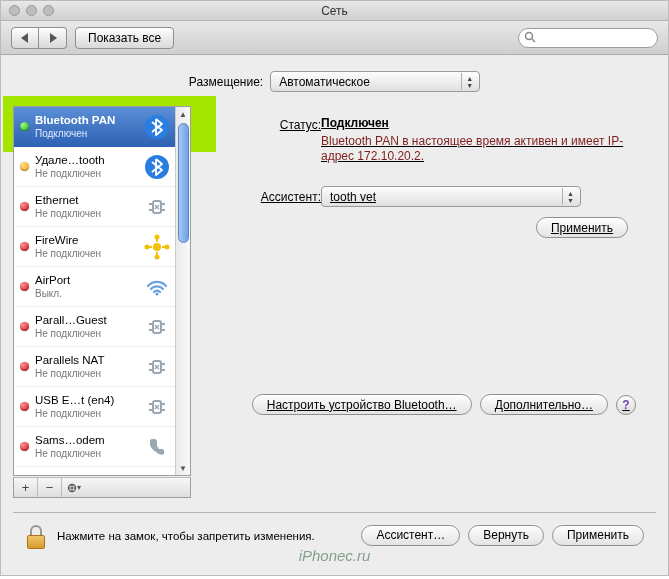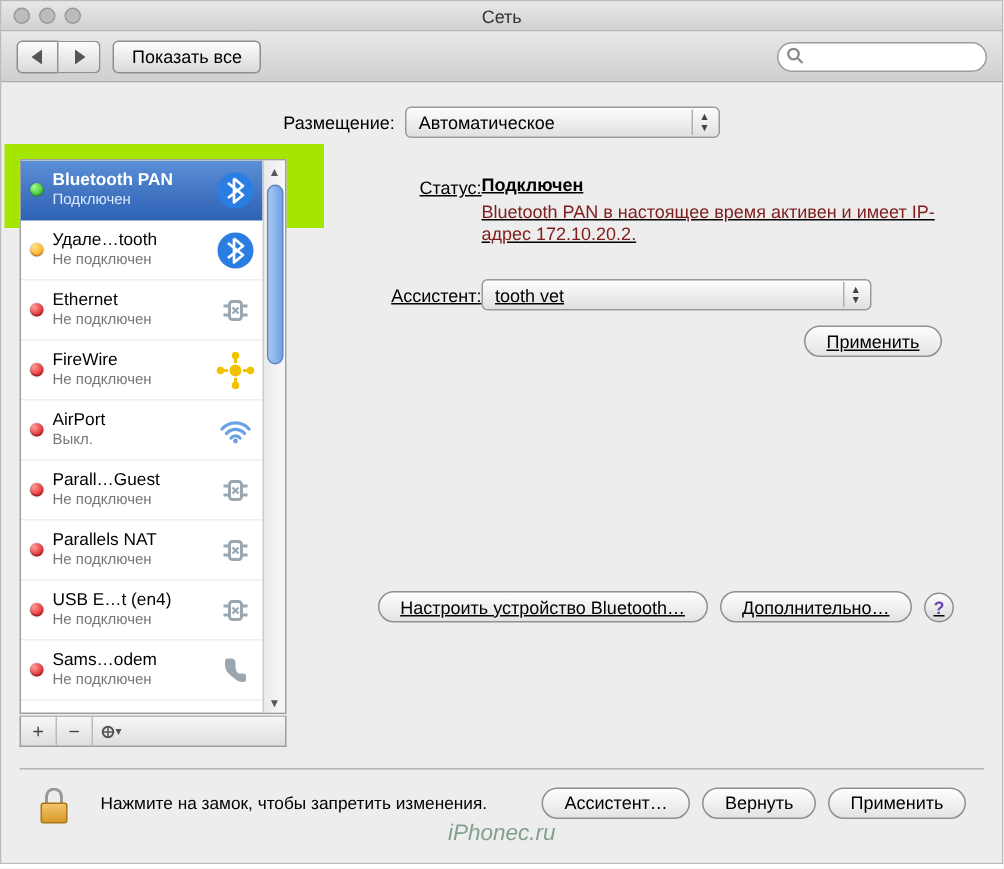--- a/index.html
+++ b/index.html
@@ -145,21 +145,21 @@
     background:linear-gradient(#fefefe,#d9d9d9);
     border:1px solid #8f8f8f;
     display:inline-flex; align-items:center; justify-content:center;
     color:#6b45b5; font-weight:bold; font-size:12px;
   }
 
   .bottom-btns { display:flex; gap:8px; justify-content:flex-end; align-items:center; padding:6px 12px 0 0; margin-top:150px;}
   
   .divider { height:1px; background:#b5b5b5; margin:10px 0 6px 0;}
 
-  .lockrow { display:flex; align-items:center; gap:20px; padding:4px 12px 2px 12px; font-size:11.5px;}
+  .lockrow { display:flex; align-items:center; gap:10px; padding:4px 12px 2px 12px; font-size:11.5px;}
   .lockicon { width:22px; height:26px; position:relative;}
   .lockicon .body { position:absolute; bottom:0; left:2px; width:18px; height:14px;
     background:linear-gradient(#f2c46b,#d79a2a); border:1px solid #a87417; border-radius:2px;}
   .lockicon .sh { position:absolute; top:2px; left:5px; width:12px; height:12px;
     border:2px solid #999; border-bottom:none; border-radius:7px 7px 0 0;}
 
   .finalrow { display:flex; gap:8px; justify-content:flex-end; padding:0 12px 10px 12px;}
 
   .watermark { position:relative; height:22px; text-align:center;
     font-size:15px; color:#14532d; font-family: Arial, sans-serif; font-style:italic;

